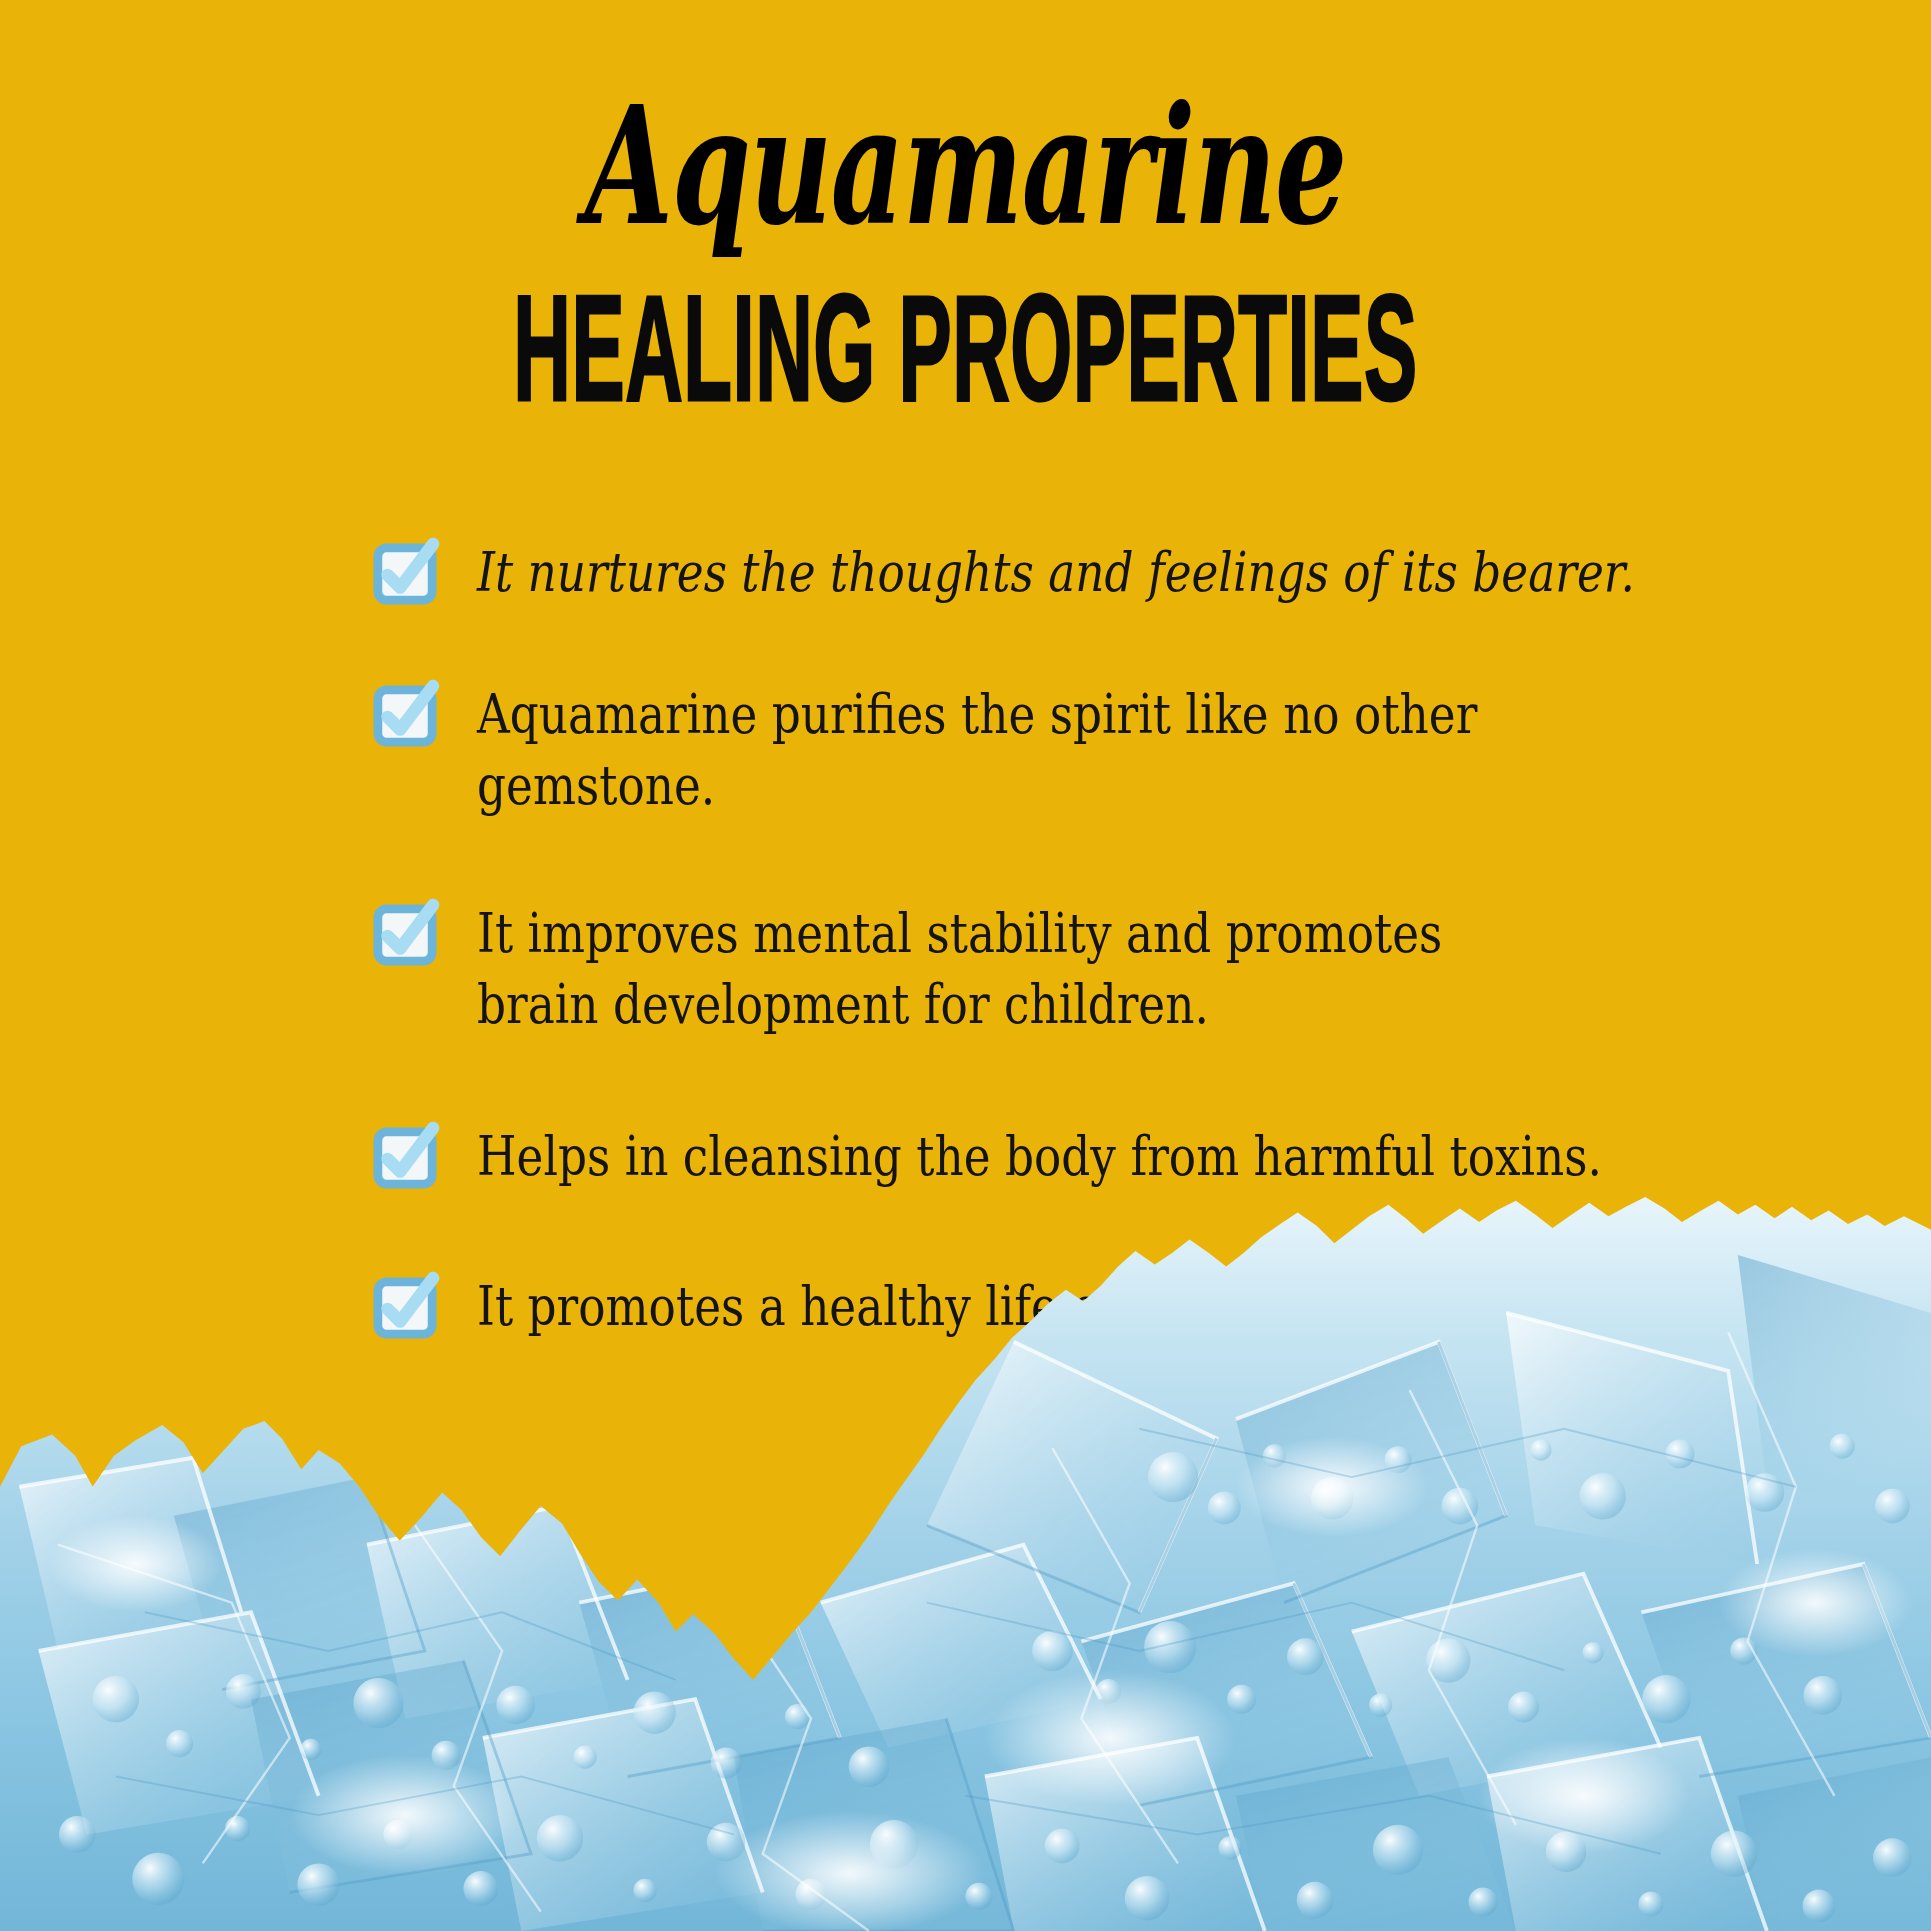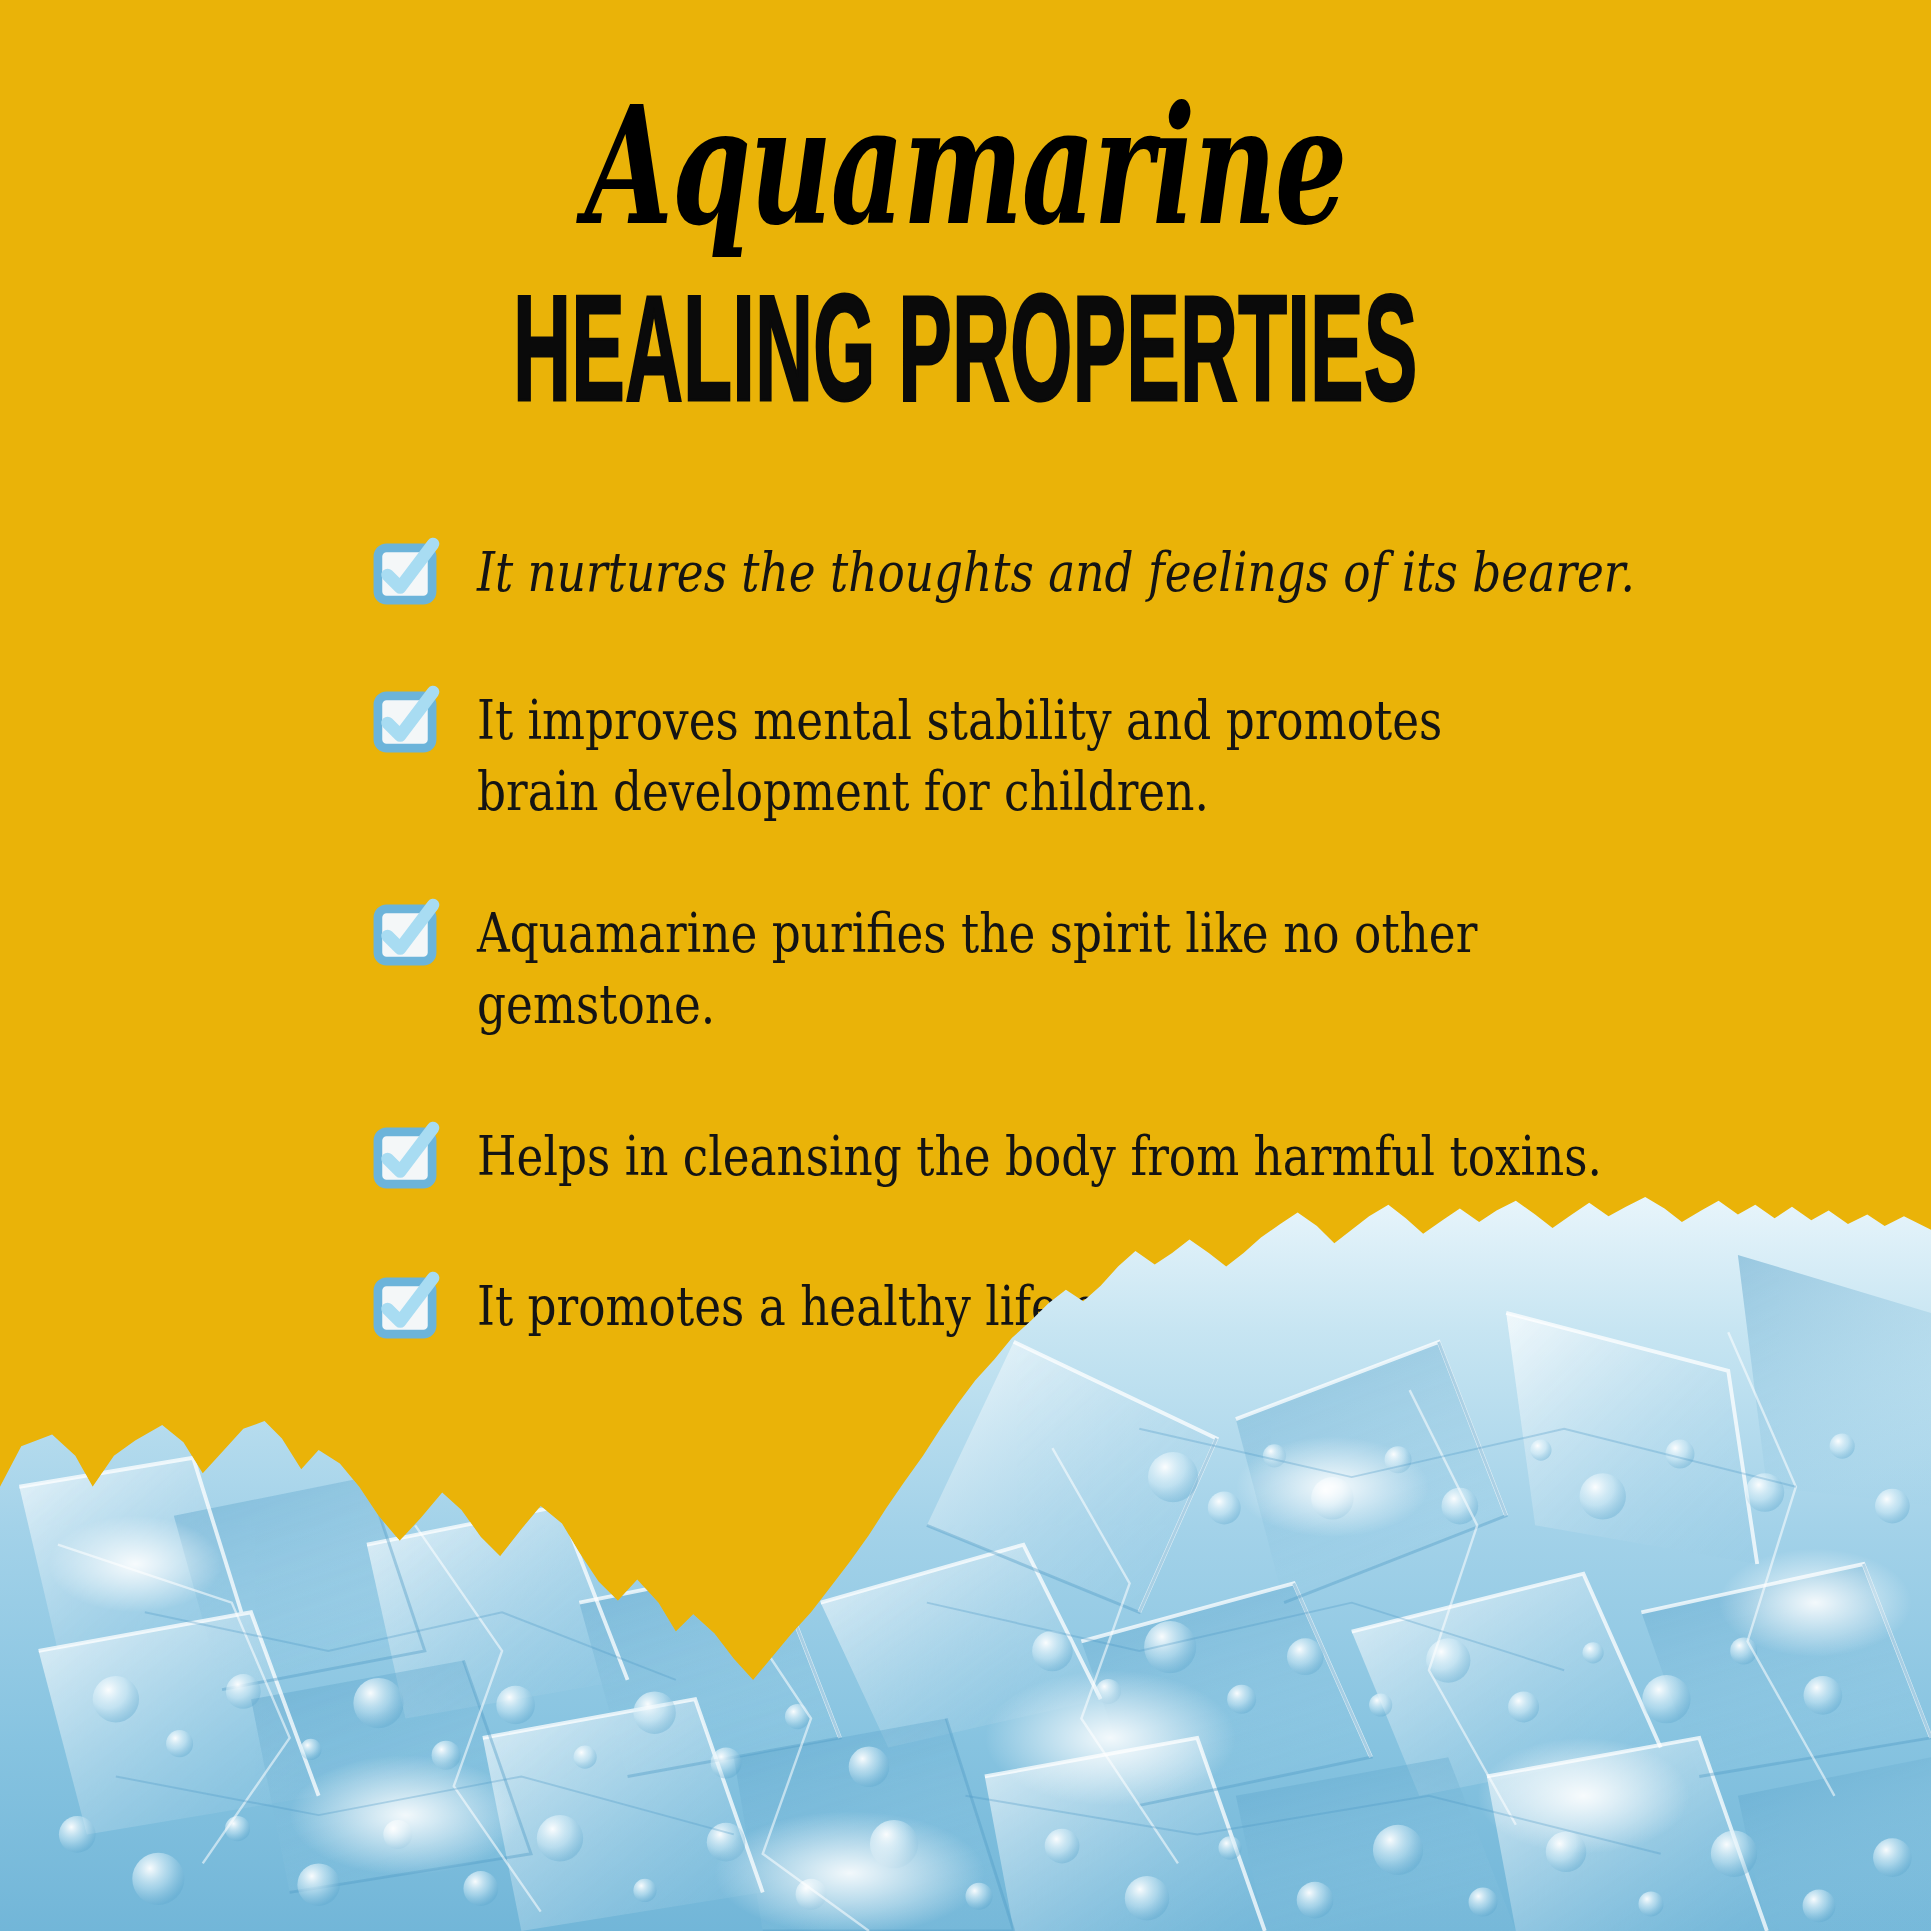--- a/index.html
+++ b/index.html
@@ -115,39 +115,39 @@
     <div class="item i0">
       <span class="cb">
         <svg viewBox="0 0 62 62">
           <rect x="3" y="5" width="56" height="54" rx="9" ry="9" fill="#f4f7f8" stroke="#6cb4da" stroke-width="9"></rect>
           <path d="M13 33 L26 46 L60 1" fill="none" stroke="#a8dcf2" stroke-width="13" stroke-linecap="round" stroke-linejoin="round"></path>
         </svg>
       </span>
       <span class="item-text">It nurtures the thoughts and feelings of its bearer.</span>
     </div>
 
+    <div class="item i2">
+      <span class="cb">
+        <svg viewBox="0 0 62 62">
+          <rect x="3" y="5" width="56" height="54" rx="9" ry="9" fill="#f4f7f8" stroke="#6cb4da" stroke-width="9"></rect>
+          <path d="M13 33 L26 46 L60 1" fill="none" stroke="#a8dcf2" stroke-width="13" stroke-linecap="round" stroke-linejoin="round"></path>
+        </svg>
+      </span>
+      <span class="item-text">Aquamarine purifies the spirit like no other gemstone.</span>
+    </div>
+
     <div class="item i1">
       <span class="cb">
         <svg viewBox="0 0 62 62">
           <rect x="3" y="5" width="56" height="54" rx="9" ry="9" fill="#f4f7f8" stroke="#6cb4da" stroke-width="9"></rect>
           <path d="M13 33 L26 46 L60 1" fill="none" stroke="#a8dcf2" stroke-width="13" stroke-linecap="round" stroke-linejoin="round"></path>
         </svg>
       </span>
       <span class="item-text">It improves mental stability and promotes
 brain development for children.</span>
-    </div>
-
-    <div class="item i2">
-      <span class="cb">
-        <svg viewBox="0 0 62 62">
-          <rect x="3" y="5" width="56" height="54" rx="9" ry="9" fill="#f4f7f8" stroke="#6cb4da" stroke-width="9"></rect>
-          <path d="M13 33 L26 46 L60 1" fill="none" stroke="#a8dcf2" stroke-width="13" stroke-linecap="round" stroke-linejoin="round"></path>
-        </svg>
-      </span>
-      <span class="item-text">Aquamarine purifies the spirit like no other gemstone.</span>
     </div>
 
     <div class="item i3">
       <span class="cb">
         <svg viewBox="0 0 62 62">
           <rect x="3" y="5" width="56" height="54" rx="9" ry="9" fill="#f4f7f8" stroke="#6cb4da" stroke-width="9"></rect>
           <path d="M13 33 L26 46 L60 1" fill="none" stroke="#a8dcf2" stroke-width="13" stroke-linecap="round" stroke-linejoin="round"></path>
         </svg>
       </span>
       <span class="item-text">Helps in cleansing the body from harmful toxins.</span>

